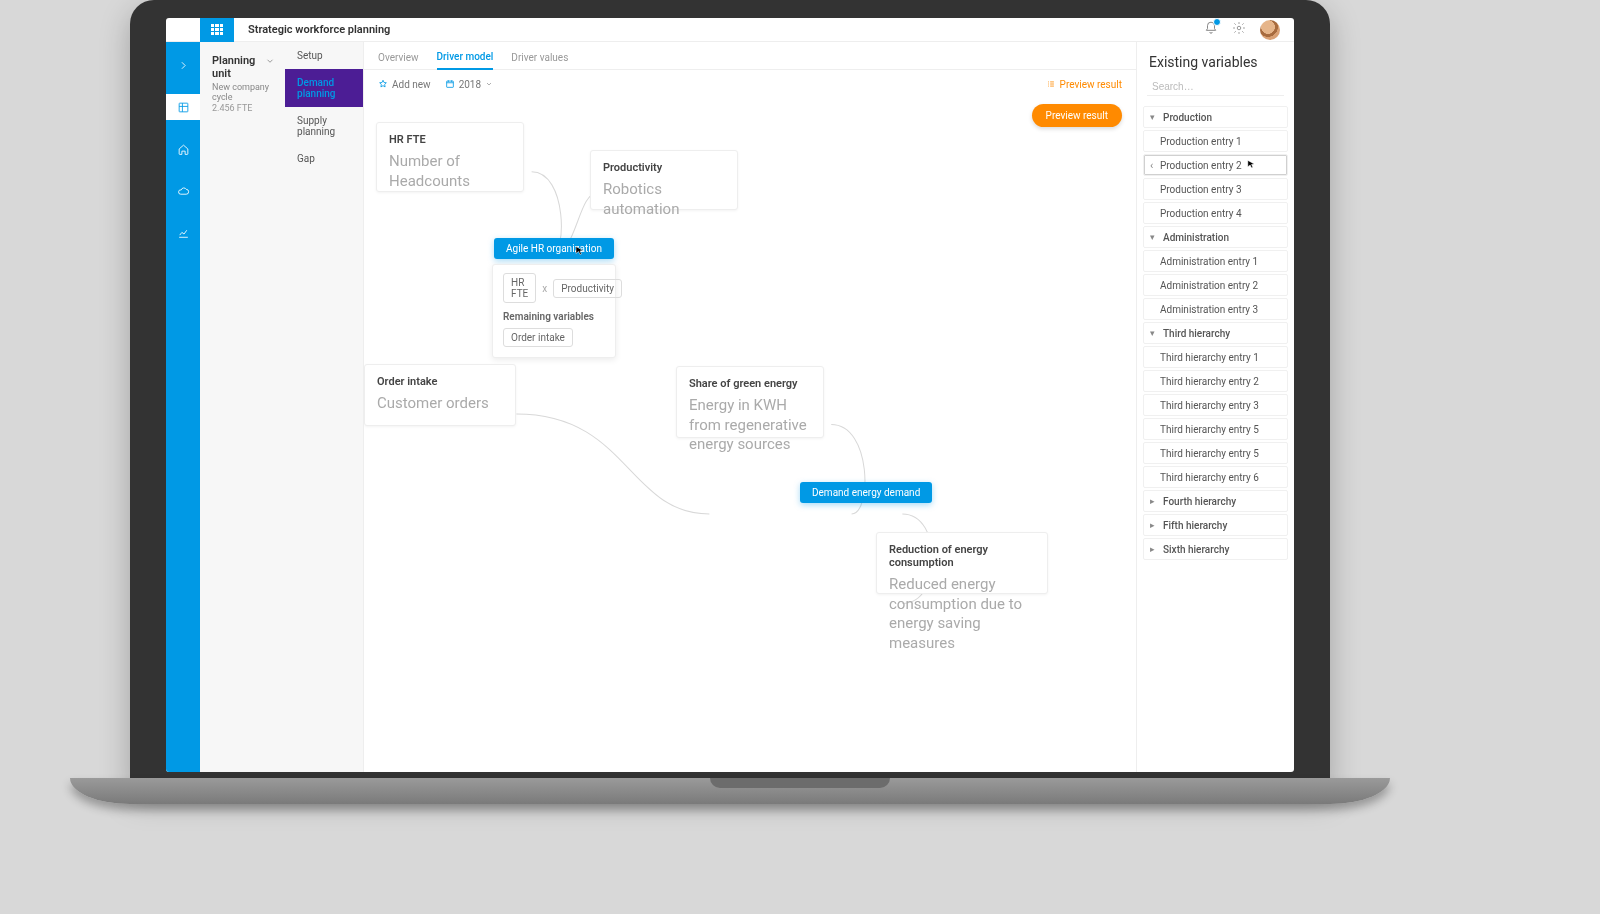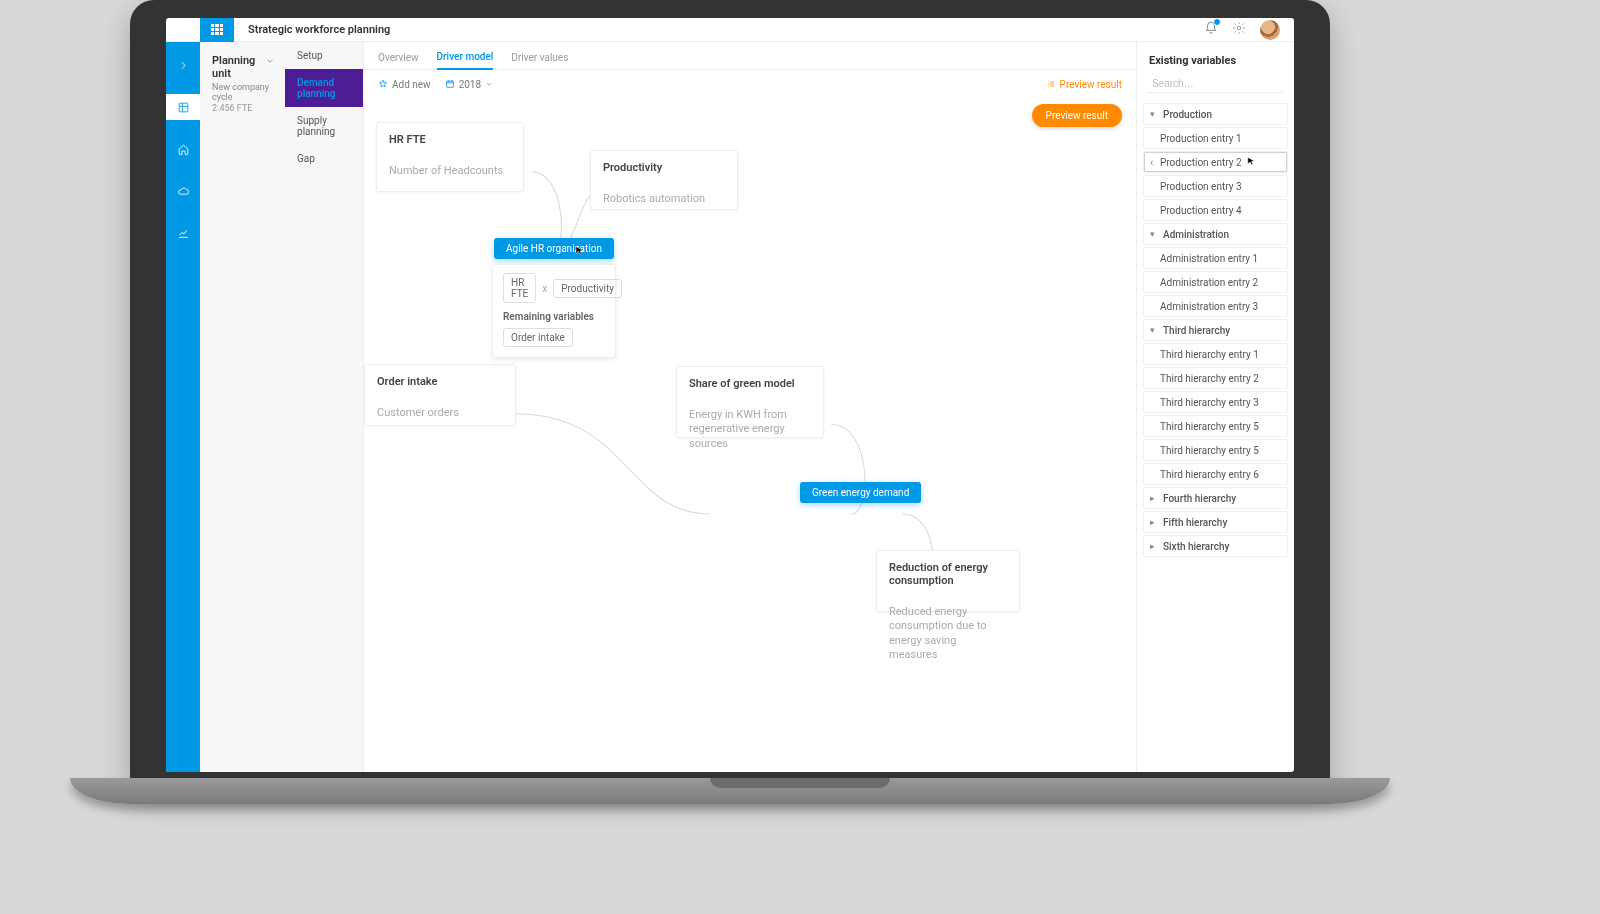--- a/index.html
+++ b/index.html
@@ -61,32 +61,32 @@
   .preview-link svg { width: 10px; height: 10px; stroke: #ff8a00; fill: none; stroke-width: 2; }
 
   .canvas-wrap { flex: 1; position: relative; background: #fff; overflow: hidden; }
   .pill-btn { position: absolute; background: #ff8a00; color: #fff; font-size: 10px; padding: 6px 14px; border-radius: 14px; cursor: pointer; box-shadow: 0 2px 4px rgba(0,0,0,.15); }
 
   svg.connectors { position: absolute; left: 0; top: 0; width: 100%; height: 100%; pointer-events: none; }
   svg.connectors path { stroke: #d8d8d8; fill: none; stroke-width: 1; }
 
   .node { position: absolute; background: #fff; border: 1px solid #eee; border-radius: 3px; padding: 10px 12px 12px 12px; box-shadow: 0 1px 3px rgba(0,0,0,.05); }
   .node-title { font-size: 11px; font-weight: 600; color: #444; }
-  .node-sub { font-size: 11px; color: #aaa; margin-top: 18px; line-height: 1.3; }
+  .node-sub { font-size: 15px; color: #aaa; margin-top: 6px; line-height: 1.3; }
 
   .chip-blue { position: absolute; background: #0099e5; color: #fff; font-size: 10px; padding: 5px 12px; border-radius: 3px; cursor: pointer; box-shadow: 0 2px 6px rgba(0,153,229,.35); }
 
   .formula-card { position: absolute; background: #fff; border: 1px solid #eee; border-radius: 3px; padding: 8px 10px 10px 10px; box-shadow: 0 2px 6px rgba(0,0,0,.08); }
   .formula-row { display: flex; align-items: center; gap: 6px; font-size: 10px; }
   .formula-chip { border: 1px solid #ddd; border-radius: 3px; padding: 3px 7px; color: #666; }
   .formula-op { color: #aaa; }
   .formula-label { font-size: 10px; font-weight: 600; color: #666; margin: 8px 0 6px 0; }
 
   .rightpanel { width: 158px; border-left: 1px solid #eee; display: flex; flex-direction: column; font-size: 10px; }
-  .rp-title { padding: 12px 12px 8px 12px; font-weight: 700; font-size: 11px; color: #333; }
+  .rp-title { padding: 12px 12px 8px 12px; font-weight: 400; font-size: 14px; color: #333; }
   .rp-search { margin: 0 10px 8px 10px; display: flex; align-items: center; gap: 5px; border-bottom: 1px solid #eee; padding: 3px 0; }
   .rp-search svg { width: 11px; height: 11px; stroke: #bbb; fill: none; stroke-width: 2; }
   .rp-search input { border: none; outline: none; font-size: 10px; color: #666; flex: 1; }
   .rp-search input::placeholder { color: #bbb; }
 
   .tree { flex: 1; overflow-y: auto; padding: 0 4px 10px 4px; }
   .tree-row { display: flex; align-items: center; height: 22px; border: 1px solid #f0f0f0; border-radius: 2px; margin: 2px 2px; padding: 0 6px; color: #555; cursor: pointer; background: #fff; position: relative; }
   .tree-row.group { font-weight: 500; }
   .tree-row .exp { width: 10px; margin-right: 3px; color: #888; font-size: 9px; display: inline-block; }
   .tree-row.child { padding-left: 16px; }
@@ -251,27 +251,27 @@
               <span class="formula-chip">Order intake</span>
             </div>
           </div>
 
           <div class="node" style="left:0px; top:266px; width:152px; height:62px;">
             <div class="node-title">Order intake</div>
             <div class="node-sub">Customer orders</div>
           </div>
 
           <div class="node" style="left:312px; top:268px; width:148px; height:72px;">
-            <div class="node-title">Share of green model</div>
+            <div class="node-title">Share of green energy</div>
             <div class="node-sub">Energy in KWH from regenerative energy sources</div>
           </div>
 
-          <div class="chip-blue" style="left:436px; top:384px;">Green energy demand</div>
-
-          <div class="node" style="left:512px; top:452px; width:144px; height:62px;">
+          <div class="chip-blue" style="left:436px; top:384px;">Demand energy demand</div>
+
+          <div class="node" style="left:512px; top:434px; width:172px; height:62px;">
             <div class="node-title">Reduction of energy consumption</div>
             <div class="node-sub">Reduced energy consumption due to energy saving measures</div>
           </div>
 
           <div class="cursor-icon" style="left:210px; top:144px;">
             <svg viewBox="0 0 24 24">
                 <path d="M4 3l14 8-6 1 3 6-3 1-3-6-5 4V3z" fill="#000" stroke="#fff" stroke-width="1"></path>
               </svg>
           </div>
         </div>

